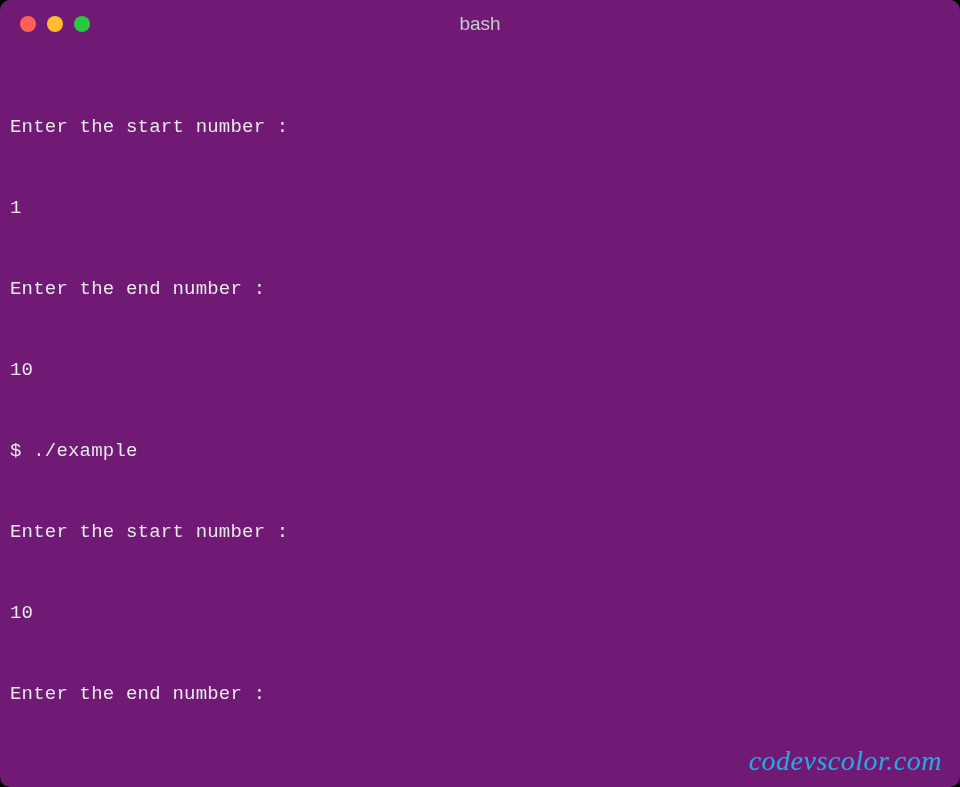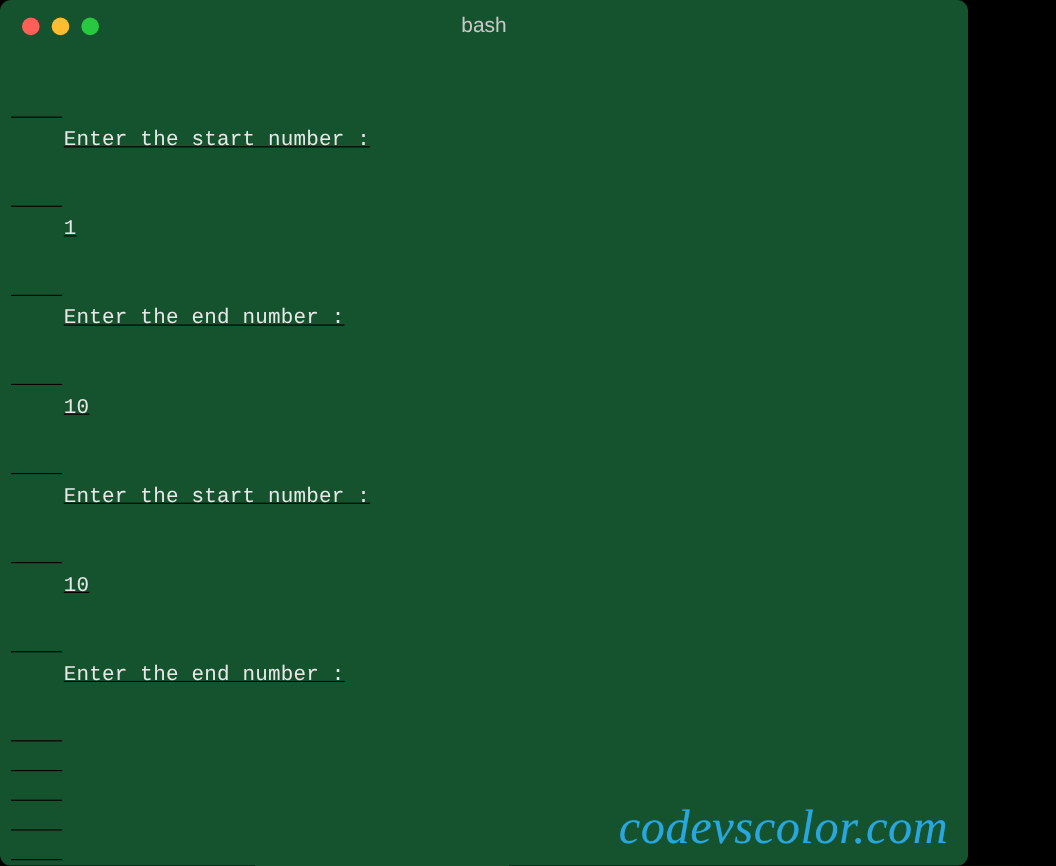--- a/index.html
+++ b/index.html
@@ -4,28 +4,27 @@
 <style>
   html, body {
     margin: 0;
     padding: 0;
     width: 960px;
     height: 787px;
     background: #000;
     overflow: hidden;
   }
   .terminal-window {
-    width: 880px;
+    width: 960px;
     height: 787px;
-    background: #14532d;
+    background: #701a75;
     border-radius: 10px;
     box-sizing: border-box;
     position: relative;
     font-family: Menlo, Monaco, "Courier New", monospace;
-    text-decoration: underline;
   }
   .titlebar {
     height: 48px;
     display: flex;
     align-items: center;
     position: relative;
   }
   .traffic-lights {
     display: flex;
     gap: 11px;
@@ -52,27 +51,27 @@
   }
   .terminal-body {
     color: #e8e8e8;
     font-size: 19px;
     line-height: 27px;
     padding: 12px 4px 0 10px;
     white-space: pre-wrap;
     word-break: break-word;
     letter-spacing: 0.2px;
   }
-  .line { display: block; margin-left: 48px; }
+  .line { display: block; }
   .watermark {
     position: absolute;
     right: 18px;
     bottom: 10px;
     font-family: "Comic Sans MS", "Brush Script MT", cursive;
-    font-size: 44px;
+    font-size: 28px;
     font-style: italic;
     color: #2aa6df;
     letter-spacing: 0.5px;
     text-shadow: 0 0 1px rgba(42,166,223,0.4);
     pointer-events: none;
   }
 </style>
 </head>
 <body>
 
@@ -85,20 +84,21 @@
       <div class="light green"></div>
     </div>
     <div class="title">bash</div>
   </div>
 
   <div class="terminal-body">
     <span class="line">Enter the start number :</span>
     <span class="line">1</span>
     <span class="line">Enter the end number :</span>
     <span class="line">10</span>
+    <span class="line">$ ./example</span>
     <span class="line">Enter the start number :</span>
     <span class="line">10</span>
     <span class="line">Enter the end number :</span>
     
     
     
     
     
     
     

